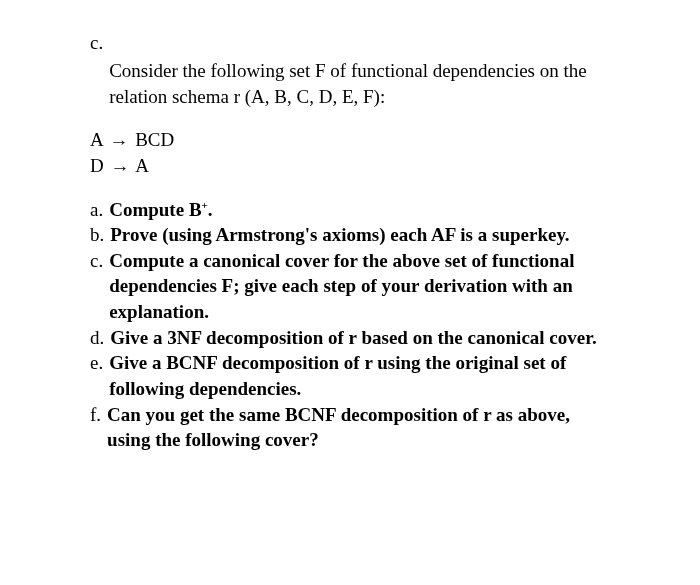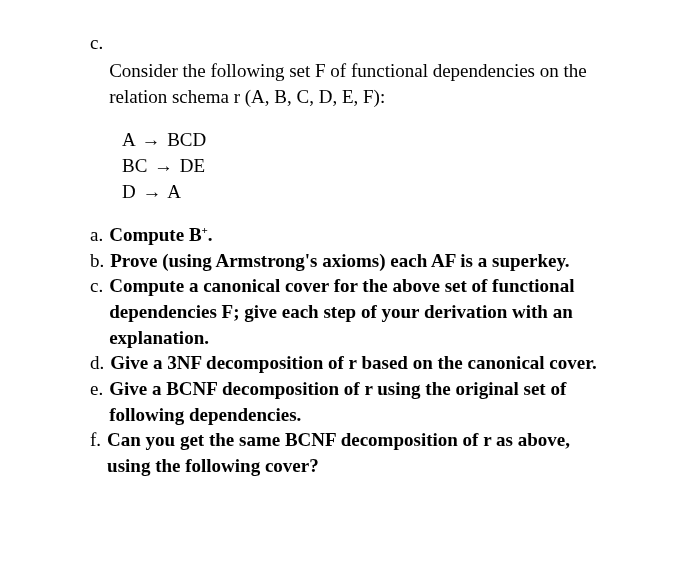--- a/index.html
+++ b/index.html
@@ -26,21 +26,20 @@
     .intro-label {
       flex-shrink: 0;
       padding-right: 6px;
     }
     .intro-text {
       flex: 1;
       margin-top: 28px;
     }
     .fd-list {
       margin-bottom: 18px;
-      margin-left: 32px;
     }
     .fd-item {
       line-height: 1.35;
     }
     .arrow {
       padding: 0 2px;
     }
     .sub-questions {
     }
     .sub-item {
@@ -71,25 +70,20 @@
   </div>
 </div>
 
 <div class="fd-list">
   <div class="fd-item">
     <span>A</span>
     <span class="arrow">→</span>
     <span>BCD</span>
   </div>
   <div class="fd-item">
-    <span>BC</span>
-    <span class="arrow">→</span>
-    <span>DE</span>
-  </div>
-  <div class="fd-item">
     <span>D</span>
     <span class="arrow">→</span>
     <span>A</span>
   </div>
 </div>
 
 <div class="sub-questions">
   <div class="sub-item">
     <span class="sub-label">a.</span>
     <span class="sub-text"><span>Compute B</span><span class="sup">+</span><span>.</span></span>

